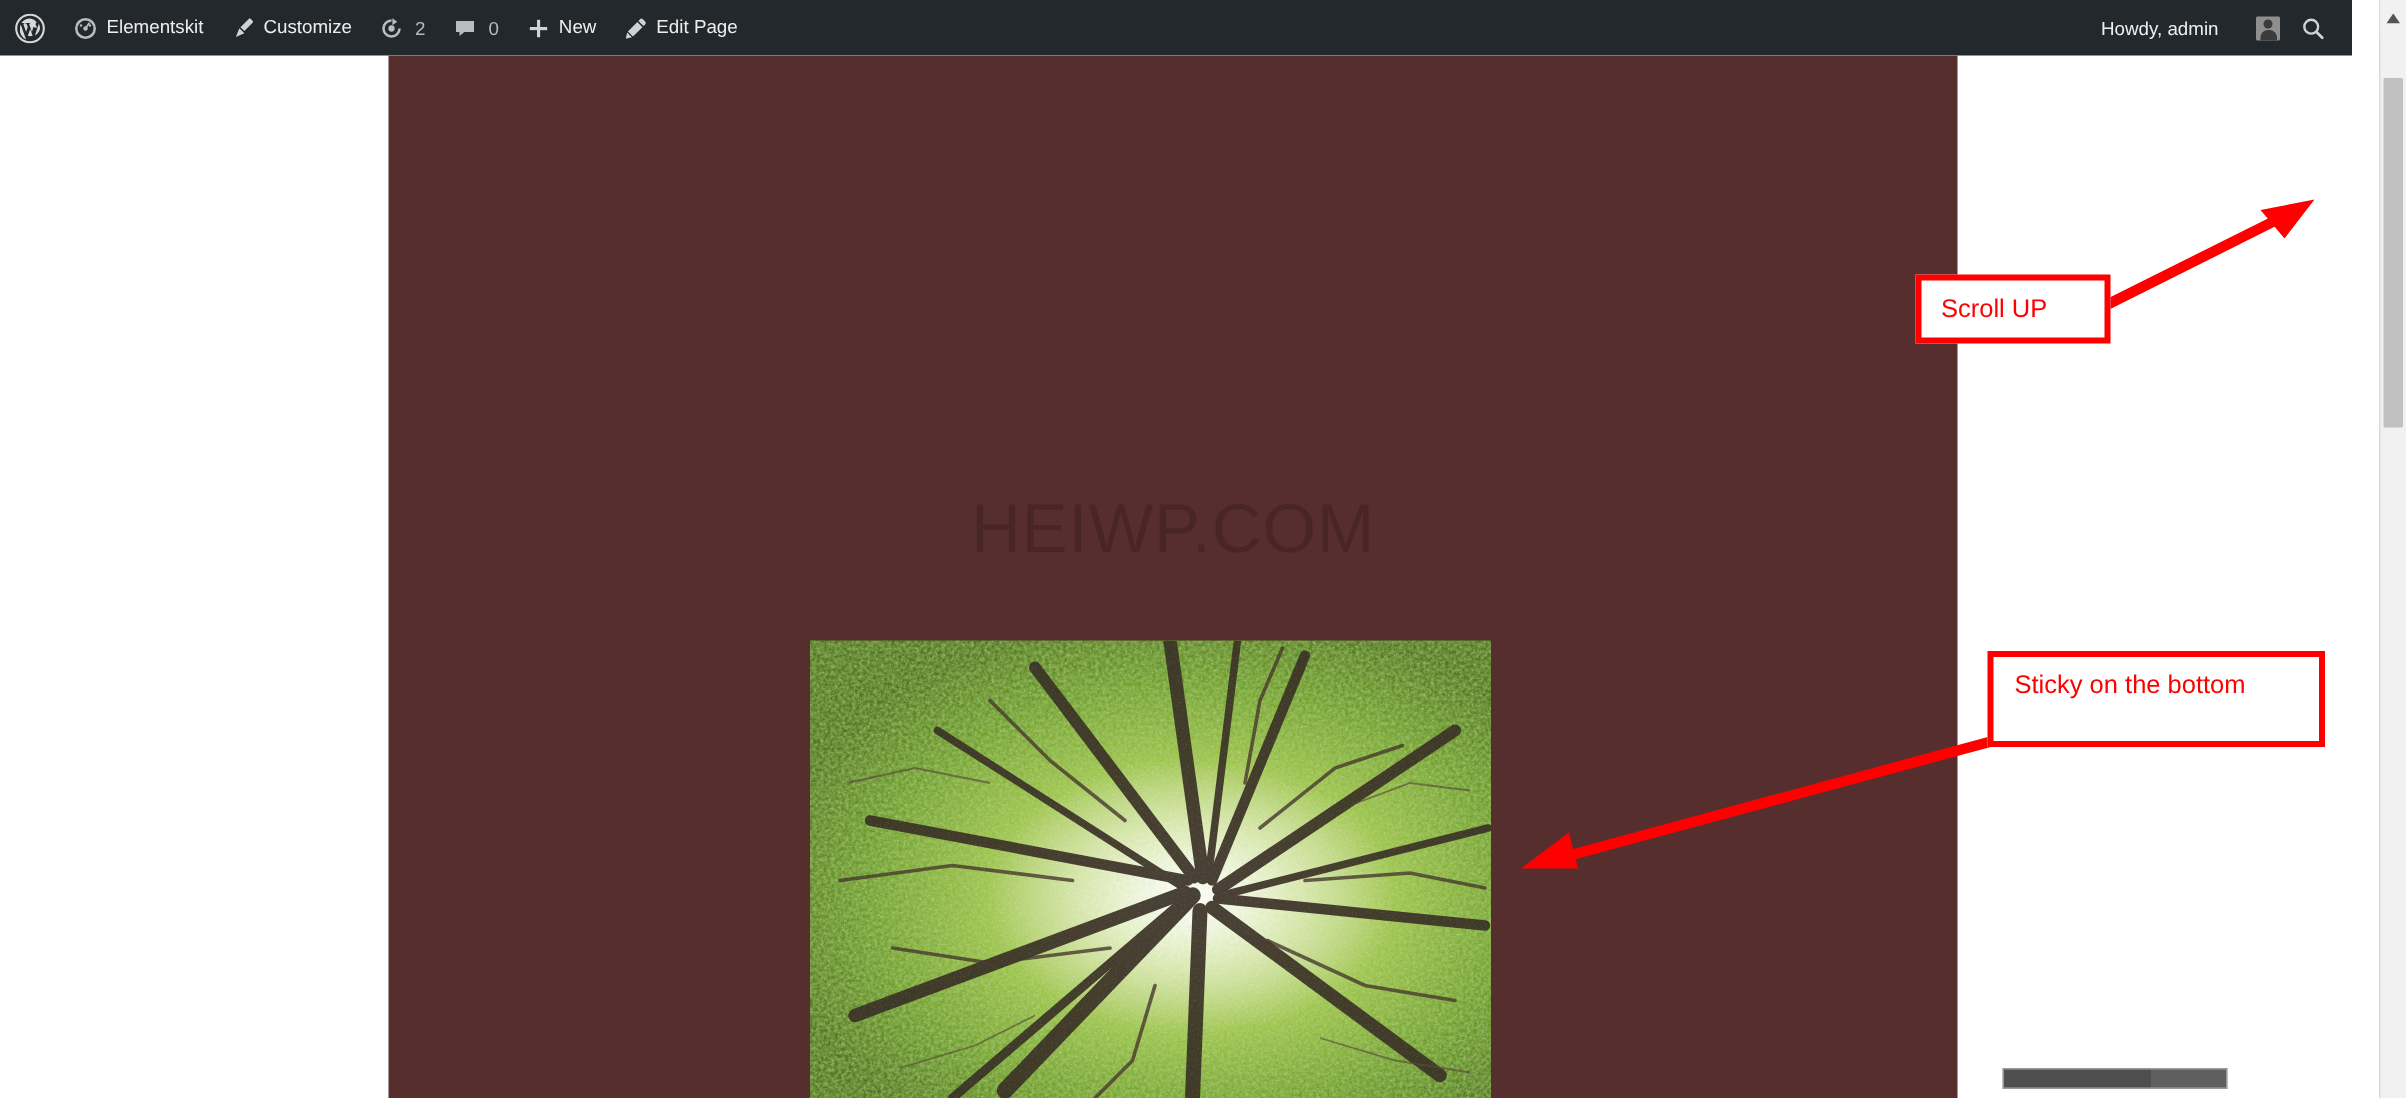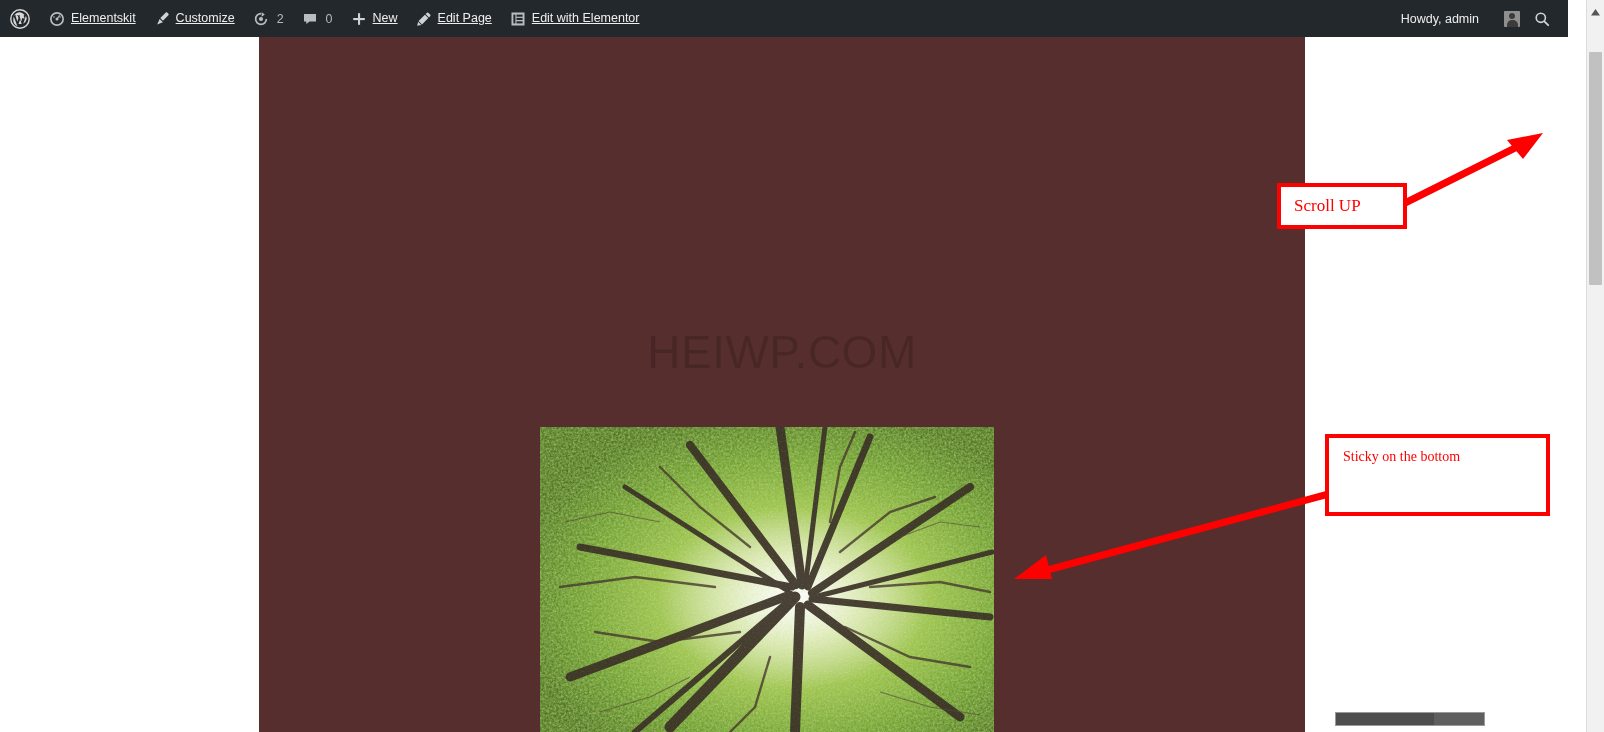--- a/index.html
+++ b/index.html
@@ -21,21 +21,21 @@
     font-size: 12.5px;
     z-index: 40;
   }
   .ab-left { display:flex; align-items:center; height:100%; }
   .ab-right { margin-left:auto; display:flex; align-items:center; height:100%; padding-right: 8px; }
   .ab-item {
     display:flex; align-items:center; gap:6px;
     height:100%; padding: 0 9px;
     color:#eee; white-space:nowrap; cursor:pointer;
   }
-  .ab-item .lbl { line-height: 37px; text-decoration: underline; }
+  .ab-item .lbl { line-height: 37px; }
   .ico { display:inline-flex; align-items:center; justify-content:center; }
   .ico svg { display:block; }
 
   .ab-count { color:#b4b9be; font-size:12.5px; margin-left:2px;}
   .ab-howdy { color:#eee; padding: 0 4px 0 10px; font-size:12.5px; display:flex; align-items:center; gap:25px;}
   .avatar {
     width:16px; height:16px; background:#8f8f8f; display:inline-block;
     position:relative; border-radius:1px; overflow:hidden; flex:none;
   }
   .avatar::before{ content:""; position:absolute; left:5px; top:2px; width:6px; height:6px; border-radius:50%; background:#3b3b3b;}
@@ -92,32 +92,32 @@
   }
   #hscroll-thumb { width:98px; height:100%; background:#4e4e4e; }
   #hscroll-rest { flex:1; background:#5f5f5f; }
 
   
   .anno-box {
     position:absolute;
     border: 4px solid #fe0000;
     background:#ffffff;
     color:#fe0000;
-    font-family:Liberation Serif, serif;
+    font-family:Liberation Sans, sans-serif;
     z-index: 70;
   }
   #anno-scrollup {
     left:1277px; top:183px; width:130px; height:46px;
     display:flex; align-items:center; padding-left:13px;
     font-size:17px;
   }
   #anno-sticky {
-    left:1325px; top:434px; width:225px; height:82px;
+    left:1325px; top:434px; width:225px; height:64px;
     padding:6px 16px 0 14px;
-    font-size:14px; line-height:26px;
+    font-size:17px; line-height:26px;
   }
   #anno-sticky .line { display:block; white-space:nowrap; }
   .anno-arrow { position:absolute; z-index:69; pointer-events:none; }
   #arrow-up { left:1395px; top:128px; width:150px; height:82px; }
   #arrow-down { left:1010px; top:487px; width:330px; height:95px; }
 </style>
 </head>
 <body>
 
 <div id="root">
@@ -192,32 +192,20 @@
         <span class="ico">
           <svg width="16" height="16" viewBox="0 0 16 16">
             <path d="M12.6 1.9a1.3 1.3 0 0 0-1.9 0L9.6 3l3.4 3.4 1.1-1.1a1.3 1.3 0 0 0 0-1.9l-1.5-1.5z" fill="#cfd2d5"></path>
             <path d="M8.9 3.7L2.6 10l3.4 3.4 6.3-6.3-3.4-3.4z" fill="#cfd2d5"></path>
             <path d="M2.1 10.7L1.2 14.8l4.1-.9-3.2-3.2z" fill="#cfd2d5"></path>
           </svg>
         </span>
         <span class="lbl">Edit Page</span>
       </div>
 
-      <div class="ab-item">
-        <span class="ico">
-          <svg width="16" height="16" viewBox="0 0 16 16">
-            <rect x="1.5" y="1.5" width="13" height="13" fill="#b9bdc1"></rect>
-            <rect x="3.4" y="3.6" width="2" height="8.8" fill="#23282d"></rect>
-            <rect x="6.5" y="3.6" width="6.1" height="2.1" fill="#23282d"></rect>
-            <rect x="6.5" y="6.9" width="6.1" height="2.1" fill="#23282d"></rect>
-            <rect x="6.5" y="10.3" width="6.1" height="2.1" fill="#23282d"></rect>
-          </svg>
-        </span>
-        <span class="lbl">Edit with Elementor</span>
-      </div>
     </div>
 
     <div class="ab-right">
       <div class="ab-howdy">
         <span>Howdy, admin</span>
         <span class="avatar"></span>
       </div>
       <div class="ab-search">
         <span class="ico">
           <svg width="16" height="16" viewBox="0 0 16 16">

